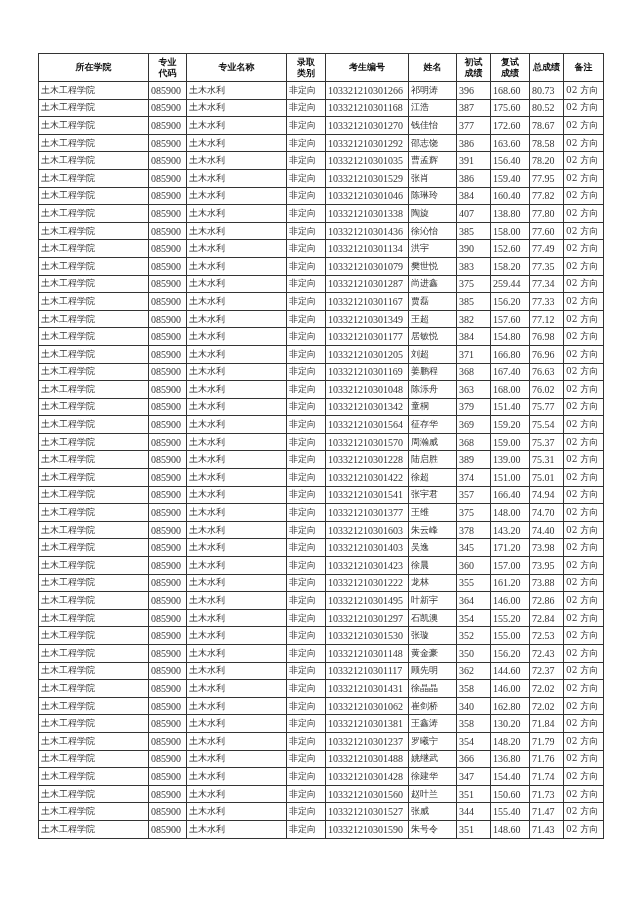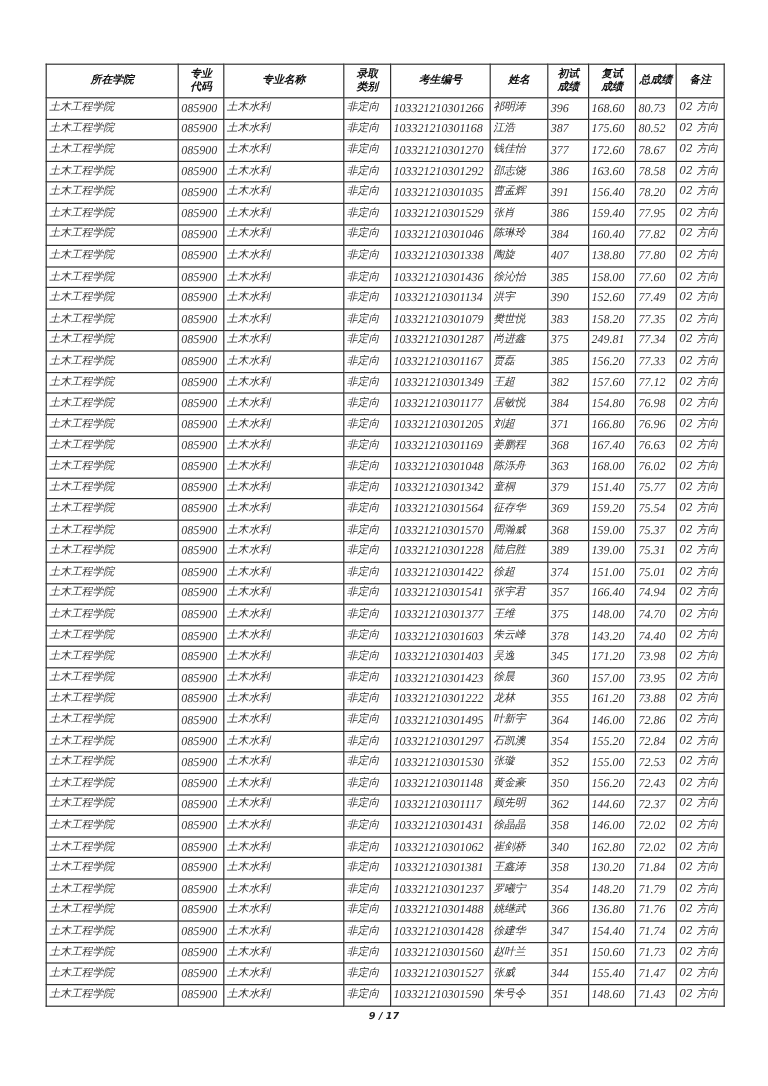--- a/index.html
+++ b/index.html
@@ -1,18 +1,18 @@
 <!DOCTYPE html>
 <html><head>
 <meta charset="utf-8">
 <style>
   html, body { margin: 0; padding: 0; background: #ffffff; }
   body { width: 640px; height: 905px; position: relative; overflow: hidden;
          font-family: "DejaVu Serif", "Liberation Serif", serif; color: #222; }
-  .page { position: absolute; left: 0; top: 0; width: 640px; height: 814px; background: #fff; font-style: italic; }
+  .page { position: absolute; left: 0; top: 0; width: 640px; height: 814px; background: #fff; }
   table.roster { position: absolute; left: 38px; top: 53px; border-collapse: collapse;
                  table-layout: fixed; width: 565px; }
   table.roster th, table.roster td { border: 1px solid #333; padding: 0 2px; overflow: hidden; white-space: nowrap; }
   table.roster th { height: 27px; font-family: "DejaVu Sans", "Liberation Sans", sans-serif;
                     font-weight: bold; font-size: 9px; line-height: 11px; text-align: center; color: #111; white-space: normal; }
   table.roster td { height: 16.6px; font-size: 9px; line-height: 11px; text-align: left; color: #333; }
   table.roster td.num { font-family: "Liberation Serif", "DejaVu Serif", serif; font-size: 10px; }
   .pageno { position: absolute; left: 0; width: 640px; top: 842px; text-align: center;
             font-family: "DejaVu Sans", "Liberation Sans", sans-serif; font-weight: bold; font-size: 8px; color: #222; }
 </style>
@@ -185,21 +185,21 @@
           <td>02 方向</td>
         </tr>
         <tr>
           <td>土木工程学院</td>
           <td class="num">085900</td>
           <td>土木水利</td>
           <td>非定向</td>
           <td class="num">103321210301287</td>
           <td>尚进鑫</td>
           <td class="num">375</td>
-          <td class="num">249.81</td>
+          <td class="num">259.44</td>
           <td class="num">77.34</td>
           <td>02 方向</td>
         </tr>
         <tr>
           <td>土木工程学院</td>
           <td class="num">085900</td>
           <td>土木水利</td>
           <td>非定向</td>
           <td class="num">103321210301167</td>
           <td>贾磊</td>
@@ -563,14 +563,13 @@
           <td>非定向</td>
           <td class="num">103321210301590</td>
           <td>朱号令</td>
           <td class="num">351</td>
           <td class="num">148.60</td>
           <td class="num">71.43</td>
           <td>02 方向</td>
         </tr>
       </tbody>
   </table>
-  <div class="pageno">9 / 17</div>
 </div>
 
 </body></html>

